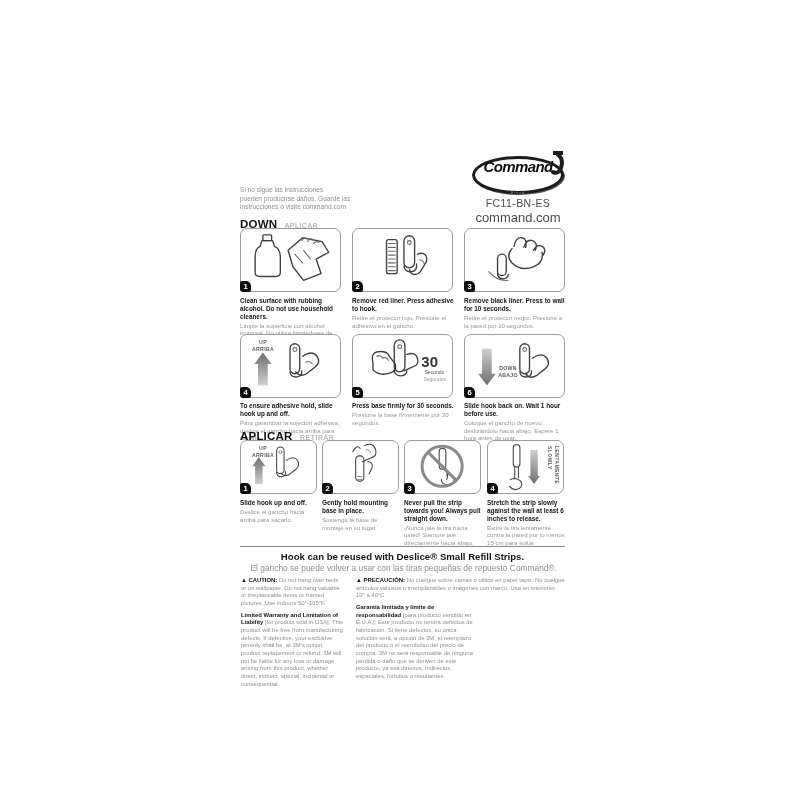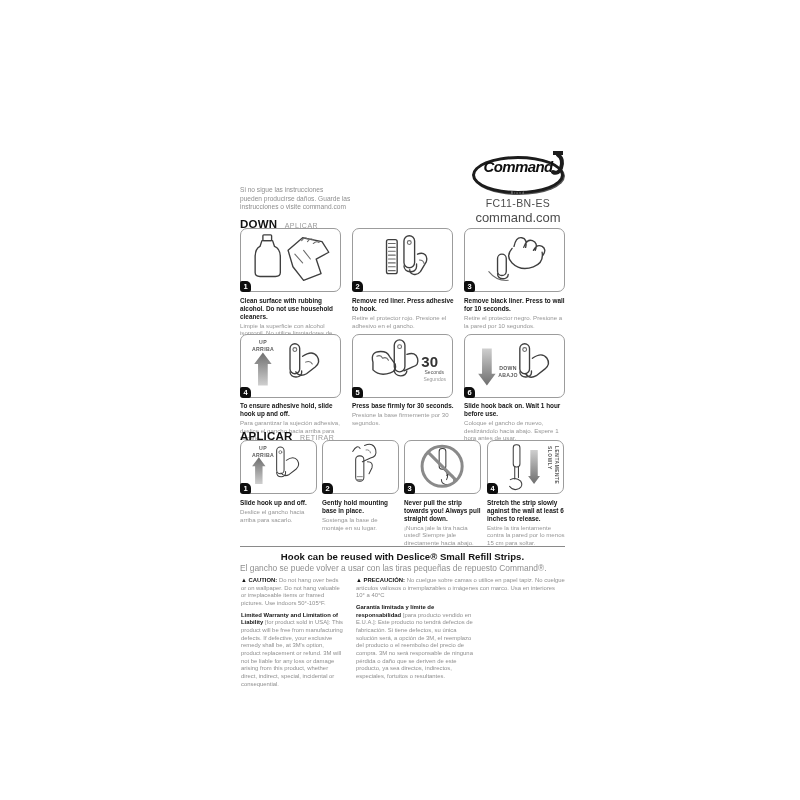--- a/index.html
+++ b/index.html
@@ -38,21 +38,21 @@
   .vlabel { position:absolute; writing-mode:vertical-lr; font-size:4.8px; font-weight:bold; color:#5a5a5a; letter-spacing:0.6px; line-height:1.5; white-space:pre-line;}
 
   
   .caption { position:absolute; }
   .cap-bold { font-size:6.4px; font-weight:bold; color:#161616; line-height:1.22; }
   .cap-light { font-size:6.1px; color:#969696; line-height:1.22; margin-top:1.5px; }
 
   
   .divider { position:absolute; left:240px; top:546px; width:325px; height:1px; background:#8a8a8a; }
   .reuse-en { position:absolute; left:240px; top:551px; width:325px; text-align:center; font-size:9.6px; font-weight:600; color:#141414;}
-  .reuse-es { position:absolute; left:240px; top:563px; width:325px; text-align:left; font-size:8.4px; color:#8f8f8f;}
+  .reuse-es { position:absolute; left:232px; top:563px; width:325px; text-align:right; font-size:8.4px; color:#8f8f8f;}
   .foot-col { position:absolute; top:577px; }
   .foot-par { margin-bottom:4px; font-size:5.9px; line-height:1.3; color:#8f8f8f; }
   .foot-par b { color:#141414; }
   .w104 { width:104px; } .w209 { width:209px; } .w120 { width:120px; }
 
   .lineart { stroke:#3f3f3f; stroke-width:1.4; fill:none; stroke-linecap:round; stroke-linejoin:round; }
   .lineart-lt { stroke:#6b6b6b; stroke-width:1.1; fill:none; stroke-linecap:round; stroke-linejoin:round; }
   .ban { stroke:#8a8a8a; stroke-width:4; fill:none; }
 </style>
 </head>

